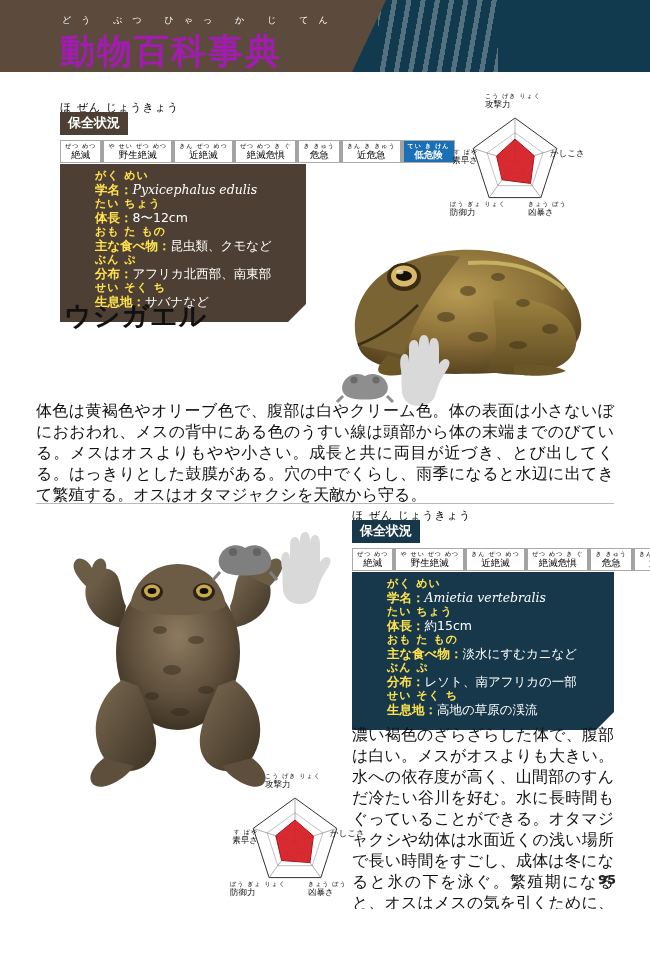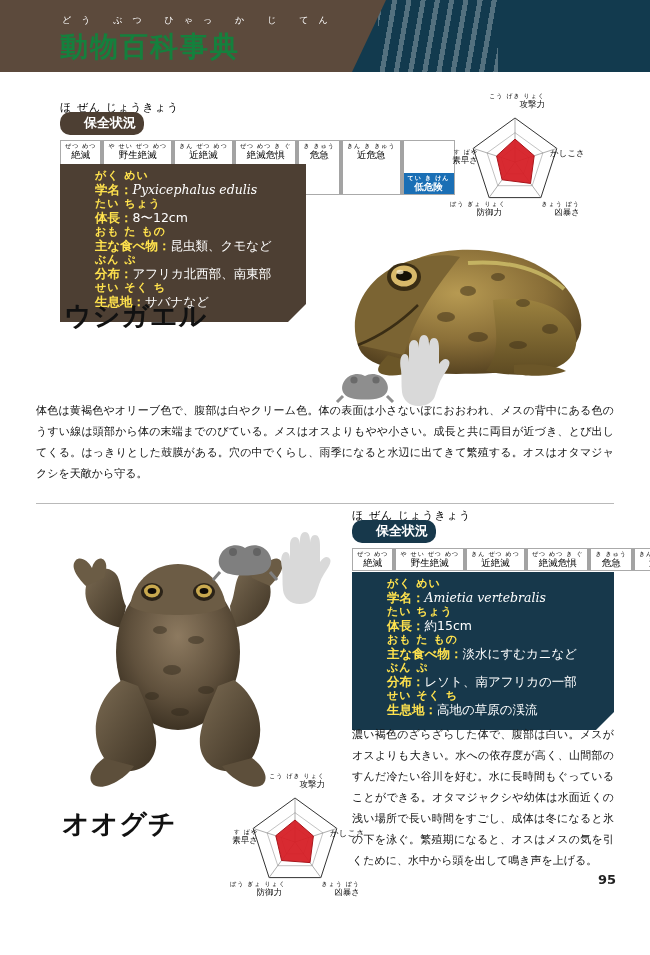--- a/index.html
+++ b/index.html
@@ -25,58 +25,57 @@
     position:absolute;left:0;top:0;width:352px;height:72px;
     background:#5c4a3c;
   }
   .header-brown:after{
     content:"";position:absolute;right:-34px;top:0;
     border-top:72px solid #5c4a3c;
     border-right:34px solid transparent;
   }
   .header-title{
     position:absolute;left:60px;top:28px;
-    color:#15803d;font-size:28px;font-weight:bold;letter-spacing:2px;
+    color:#a21caf;font-size:35px;font-weight:bold;letter-spacing:2px;
     font-family:"DejaVu Sans","Liberation Sans",sans-serif;
   }
   .header-ruby{
     position:absolute;left:62px;top:14px;
     color:#ffffff;font-size:9px;letter-spacing:10px;
   }
   .header-teal{
     position:absolute;left:352px;top:0;width:298px;height:72px;
     background:#123a4e;
   }
   .stripes{
     position:absolute;left:378px;top:0;width:120px;height:72px;
     background:repeating-linear-gradient(100deg,
        rgba(255,255,255,.28) 0px, rgba(255,255,255,.28) 5px,
        rgba(255,255,255,0) 5px, rgba(255,255,255,0) 14px);
   }
   
   .sec-label{
     display:inline-block;
     color:#fff;font-weight:bold;font-size:13px;
-    padding:2px 8px 3px 24px;
-    border-radius:10px;
+    padding:2px 8px 3px 8px;
   }
   .sec-label.brown{background:#4d3f33;}
   .sec-label.navy{background:#17384b;}
   .ruby{font-size:11px;letter-spacing:1px;display:block;line-height:8px;color:#000;}
   .ruby.white{color:#fff;}
 
   
   .scale{display:flex;border:1px solid #aaa;width:max-content;}
   .scale .cell{
     font-size:9.5px;padding:1px 4px 2px 4px;text-align:center;
     border-right:4px solid #a3a3a3;line-height:11px;min-width:30px;
   }
   .scale .cell:last-child{border-right:none;}
   .scale .cell .ruby{font-size:6px;line-height:7px;}
-  .scale .cell.active{background:#1a6fb5;color:#fff;font-weight:bold;margin-top:32px;}
+  .scale .cell.active{background:#1a6fb5;color:#fff;font-weight:bold;}
   .scale .cell.active .ruby{color:#fff;}
 
   
   .info{
     position:relative;color:#fff;font-size:12.5px;line-height:20px;
     padding:8px 10px 10px 10px;
   }
   .info .row{white-space:nowrap;}
   .info .key{color:#ffe24d;font-weight:bold;}
   .info .key .ruby{color:#ffe24d;}
@@ -90,33 +89,33 @@
   .sciname{font-style:italic;font-family:"DejaVu Serif","Liberation Serif",serif;}
 
   
   .sp-name{
     font-size:27px;font-weight:bold;line-height:31px;color:#111;
     letter-spacing:1px;
   }
 
   
   .body-copy{
-    font-size:11px;line-height:21px;color:#111;text-align:justify;
+    font-size:16px;line-height:21px;color:#111;text-align:justify;
   }
 
   
   .divider{
     position:absolute;left:36px;top:503px;width:578px;height:1px;background:#b9b9b9;
   }
 
   
   .radar{position:relative;}
   .radar svg{display:block;}
   .radar .lab{
-    position:absolute;font-size:8.5px;color:#111;text-align:right;white-space:nowrap;
+    position:absolute;font-size:8.5px;color:#111;text-align:left;white-space:nowrap;
   }
   .radar .lab .ruby{font-size:6px;line-height:7px;}
 
   
   .frog1{
     position:absolute;left:318px;top:205px;width:300px;height:200px;
   }
   .frog2{
     position:absolute;left:60px;top:520px;width:250px;height:300px;
   }
@@ -380,17 +379,16 @@
     </div>
     <div class="lab" style="left:18px;top:104px;width:52px;">
       <span class="ruby">ぼう ぎょ りょく</span><span>防御力</span>
     </div>
     <div class="lab" style="left:-6px;top:52px;width:52px;text-align:right;">
       <span class="ruby">す ばや</span><span>素早さ</span>
     </div>
   </div>
 
   <div style="position:absolute;left:62px;top:808px;">
-    <div class="sp-name">オオグチ</div>
   </div>
 
   <div class="page-num">95</div>
 </div>
 
 </body></html>

